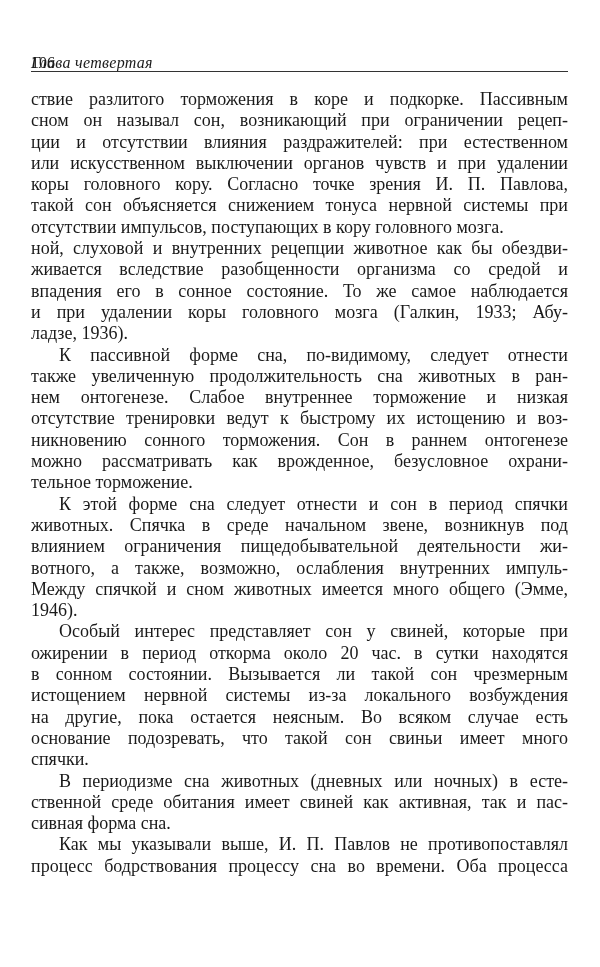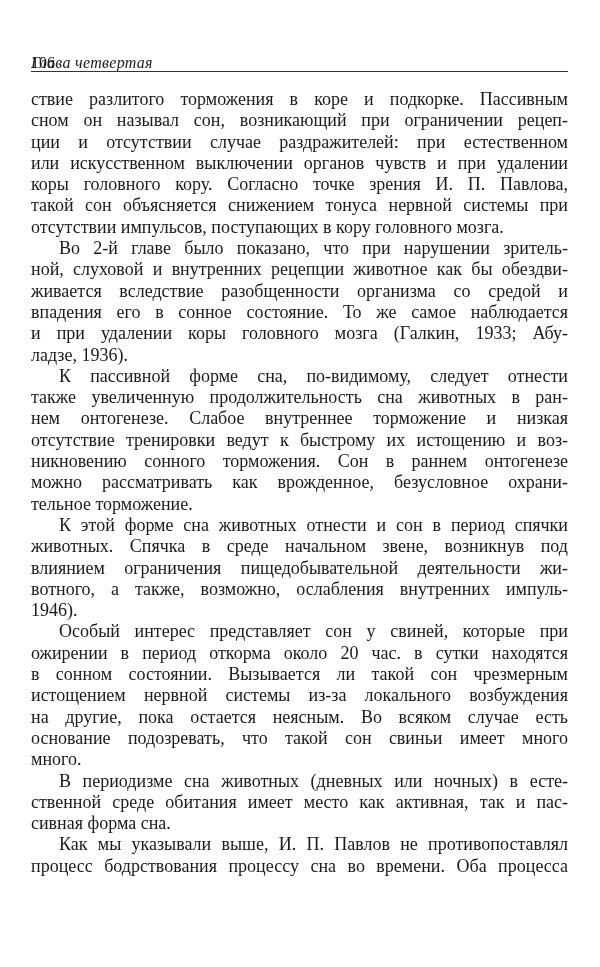--- a/index.html
+++ b/index.html
@@ -21,48 +21,48 @@
 
 <div class="header">
   <span class="page-num">106</span>
   <span class="running-title">Глава четвертая</span>
 </div>
 <div class="rule"></div>
 
 <div class="body" id="body">
     <div class="line">ствие разлитого торможения в коре и подкорке. Пассивным</div>
     <div class="line">сном он называл сон, возникающий при ограничении рецеп-</div>
-    <div class="line">ции и отсутствии случае раздражителей: при естественном</div>
+    <div class="line">ции и отсутствии влияния раздражителей: при естественном</div>
     <div class="line">или искусственном выключении органов чувств и при удалении</div>
     <div class="line">коры головного кору. Согласно точке зрения И. П. Павлова,</div>
     <div class="line">такой сон объясняется снижением тонуса нервной системы при</div>
     <div class="line last">отсутствии импульсов, поступающих в кору головного мозга.</div>
-    <div class="line indent">Во 2-й главе было показано, что при нарушении зритель-</div>
     <div class="line">ной, слуховой и внутренних рецепции животное как бы обездви-</div>
     <div class="line">живается вследствие разобщенности организма со средой и</div>
     <div class="line">впадения его в сонное состояние. То же самое наблюдается</div>
     <div class="line">и при удалении коры головного мозга (Галкин, 1933; Абу-</div>
     <div class="line last">ладзе, 1936).</div>
     <div class="line indent">К пассивной форме сна, по-видимому, следует отнести</div>
     <div class="line">также увеличенную продолжительность сна животных в ран-</div>
     <div class="line">нем онтогенезе. Слабое внутреннее торможение и низкая</div>
     <div class="line">отсутствие тренировки ведут к быстрому их истощению и воз-</div>
     <div class="line">никновению сонного торможения. Сон в раннем онтогенезе</div>
     <div class="line">можно рассматривать как врожденное, безусловное охрани-</div>
     <div class="line last">тельное торможение.</div>
-    <div class="line indent">К этой форме сна животных отнести и сон в период спячки</div>
+    <div class="line indent">К этой форме сна следует отнести и сон в период спячки</div>
     <div class="line">животных. Спячка в среде начальном звене, возникнув под</div>
     <div class="line">влиянием ограничения пищедобывательной деятельности жи-</div>
     <div class="line">вотного, а также, возможно, ослабления внутренних импуль-</div>
+    <div class="line">Между спячкой и сном животных имеется много общего (Эмме,</div>
     <div class="line last">1946).</div>
     <div class="line indent">Особый интерес представляет сон у свиней, которые при</div>
     <div class="line">ожирении в период откорма около 20 час. в сутки находятся</div>
     <div class="line">в сонном состоянии. Вызывается ли такой сон чрезмерным</div>
     <div class="line">истощением нервной системы из-за локального возбуждения</div>
     <div class="line">на другие, пока остается неясным. Во всяком случае есть</div>
     <div class="line">основание подозревать, что такой сон свиньи имеет много</div>
-    <div class="line last">много.</div>
+    <div class="line last">спячки.</div>
     <div class="line indent">В периодизме сна животных (дневных или ночных) в есте-</div>
-    <div class="line">ственной среде обитания имеет место как активная, так и пас-</div>
+    <div class="line">ственной среде обитания имеет свиней как активная, так и пас-</div>
     <div class="line last">сивная форма сна.</div>
     <div class="line indent">Как мы указывали выше, И. П. Павлов не противопоставлял</div>
     <div class="line">процесс бодрствования процессу сна во времени. Оба процесса</div>
   </div>
 
 </body></html>

